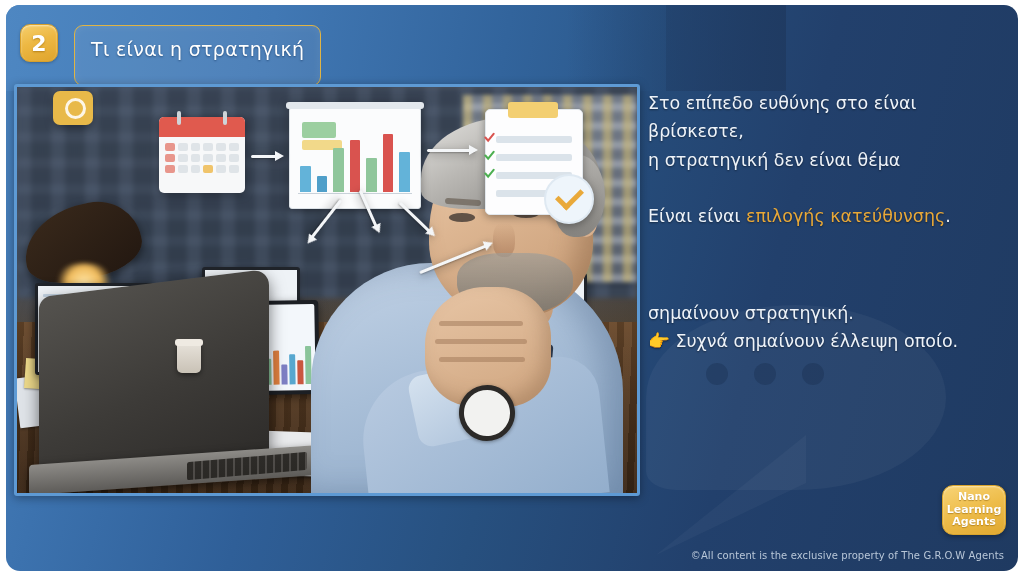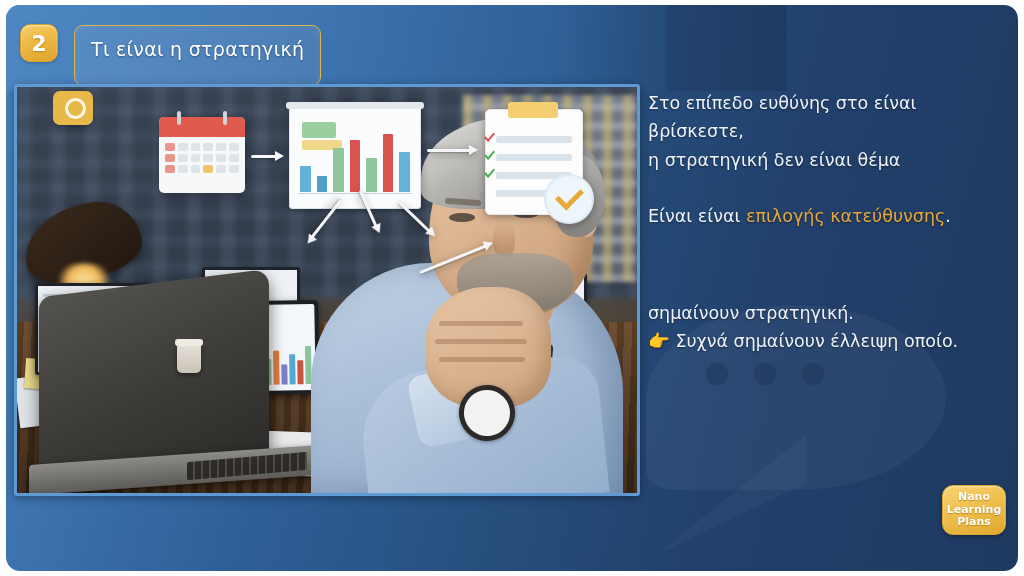--- a/index.html
+++ b/index.html
@@ -446,16 +446,17 @@
       <br>
       <span>σημαίνουν στρατηγική.</span><br>
       <span class="emoji">👉</span>
       <span>Συχνά σημαίνουν έλλειψη οποίο.</span>
     </p>
   </div>
 
   <div class="nano">
     <span>Nano</span>
     <span>Learning</span>
-    <span>Plans</span>
+    <span>Agents</span>
   </div>
 
+  <div class="copyright">©All content is the exclusive property of  The G.R.O.W Agents</div>
 </div>
 
 </body></html>

